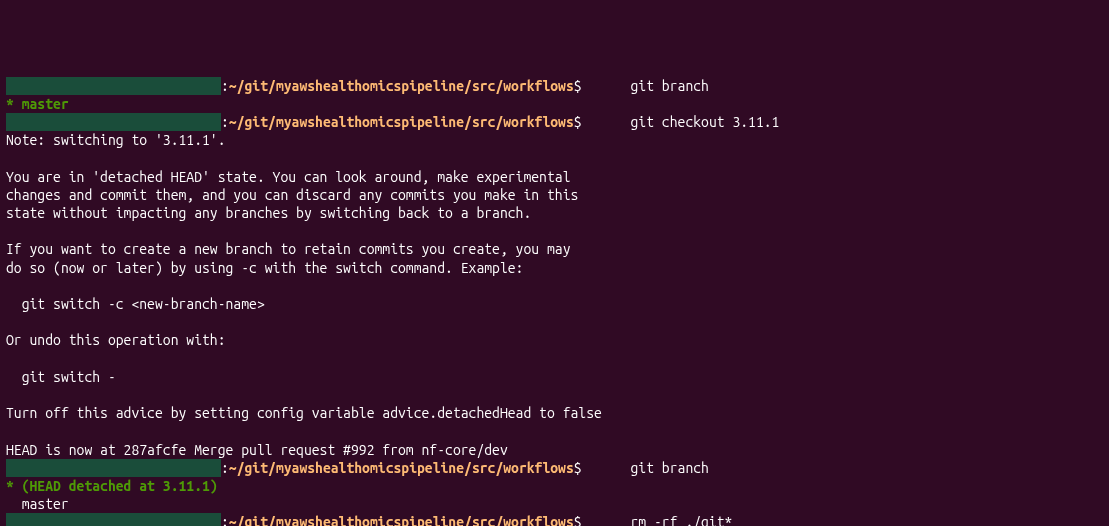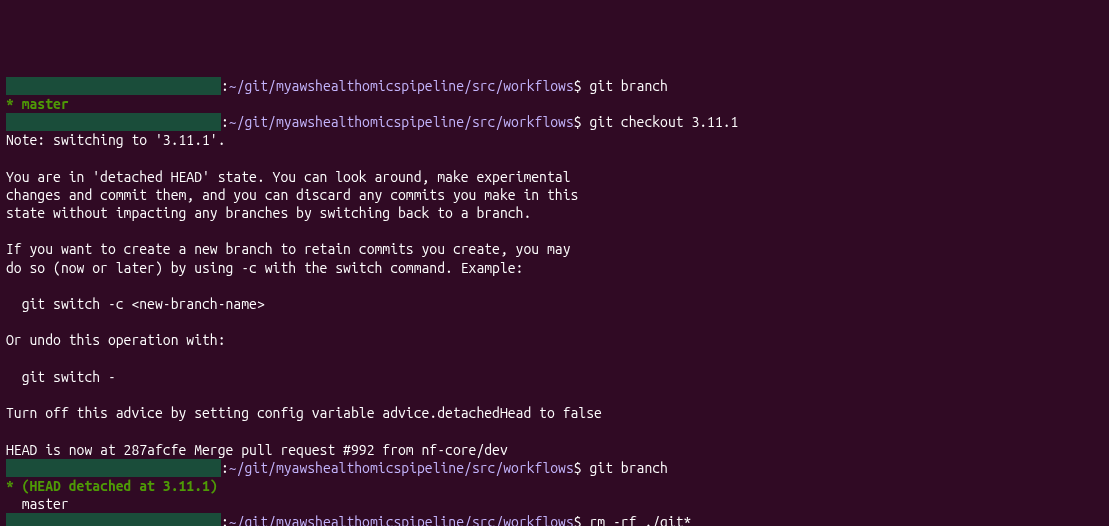--- a/index.html
+++ b/index.html
@@ -16,28 +16,29 @@
       padding: 4px 6px;
       width: 1109px;
       height: 526px;
       overflow: hidden;
       white-space: pre;
     }
     .line {
       min-height: 18px;
     }
     .path {
-      color: #c4b5fd;
-      font-weight: normal;
+      color: #fdba74;
+      font-weight: bold;
     }
     .dollar {
       color: #ffffff;
     }
     .cmd {
       color: #ffffff;
+      margin-left: 41px;
     }
     .branch-current {
       color: #4e9a06;
       font-weight: bold;
     }
     .output {
       color: #ffffff;
     }
     .redacted {
       background-color: #1a4d3a;

